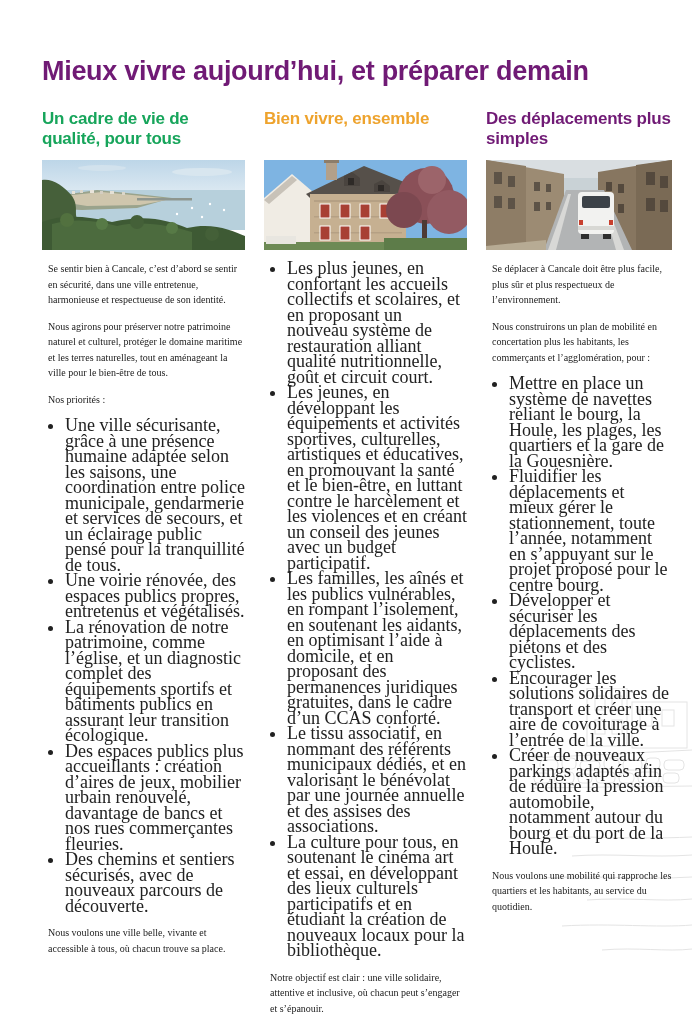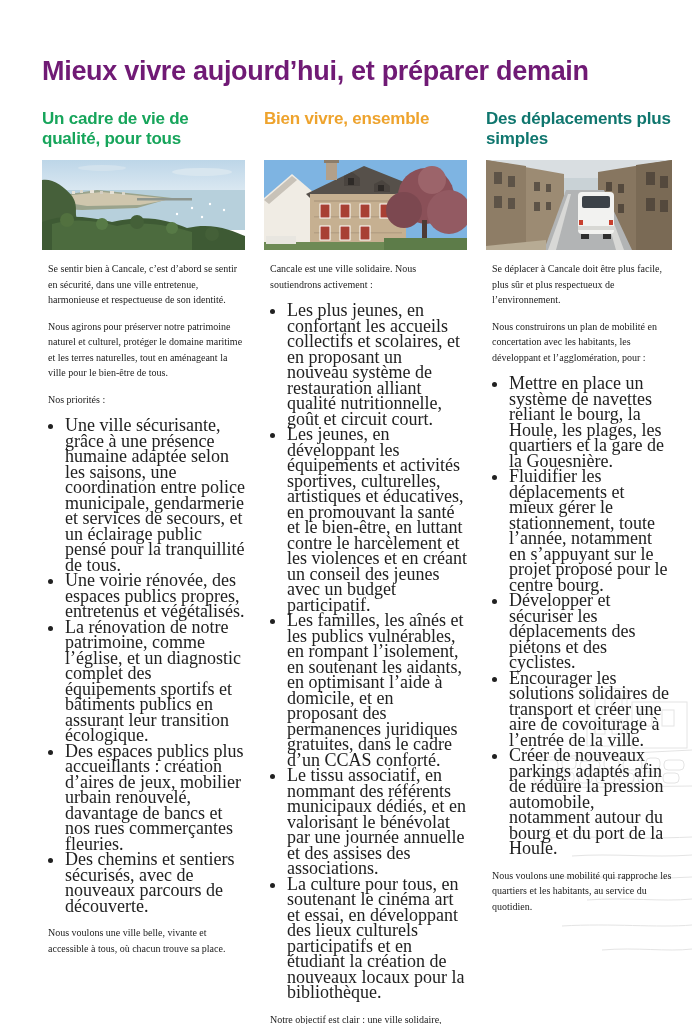--- a/index.html
+++ b/index.html
@@ -201,36 +201,33 @@
           <circle cx="140" cy="50" r="18" fill="#7c4850"></circle>
           <circle cx="185" cy="52" r="22" fill="#935a62"></circle>
           <circle cx="168" cy="20" r="14" fill="#9c646a"></circle>
           <rect x="158" y="60" width="5" height="22" fill="#4d3a34"></rect>
           <rect x="120" y="78" width="83" height="12" fill="#5d7c49"></rect>
           <rect x="0" y="82" width="120" height="8" fill="#6d8a55"></rect>
           <rect x="2" y="76" width="30" height="8" fill="#e8e6e0"></rect>
         </svg>
       </div>
       <div class="col-body">
-        <div>
-            <p>Cancale est une ville solidaire. Nous soutiendrons activement :</p>
-          </div>
         <ul>
             <li>Les plus jeunes, en confortant les accueils collectifs et scolaires, et en proposant un nouveau système de restauration alliant qualité nutritionnelle, goût et circuit court.</li>
             <li>Les jeunes, en développant les équipements et activités sportives, culturelles, artistiques et éducatives, en promouvant la santé et le bien-être, en luttant contre le harcèlement et les violences et en créant un conseil des jeunes avec un budget participatif.</li>
             <li>Les familles, les aînés et les publics vulnérables, en rompant l’isolement, en soutenant les aidants, en optimisant l’aide à domicile, et en proposant des permanences juridiques gratuites, dans le cadre d’un CCAS conforté.</li>
             <li>Le tissu associatif, en nommant des référents municipaux dédiés, et en valorisant le bénévolat par une journée annuelle et des assises des associations.</li>
             <li>La culture pour tous, en soutenant le cinéma art et essai, en développant des lieux culturels participatifs et en étudiant la création de nouveaux locaux pour la bibliothèque.</li>
           </ul>
         <p class="conclusion">Notre objectif est clair : une ville solidaire, attentive et inclusive, où chacun peut s’engager et s’épanouir.</p>
       </div>
     </section>
 
     <section>
-      <h2 class="col-heading" style="color: #0f766e;">Des déplacements plus simples</h2>
+      <h2 class="col-heading" style="color: #701a75;">Des déplacements plus simples</h2>
       <div class="photo">
         <svg viewBox="0 0 186 90" preserveAspectRatio="none">
           <rect x="0" y="0" width="186" height="90" fill="#d9dee1"></rect>
           <rect x="72" y="18" width="50" height="16" fill="#c9d2d6"></rect>
           <polygon points="0,0 78,14 78,90 0,90" fill="#9c8b73"></polygon>
           <polygon points="0,0 40,6 40,90 0,90" fill="#8e7d66"></polygon>
           <g fill="#5d5347">
             <rect x="8" y="12" width="8" height="12"></rect>
               <rect x="22" y="16" width="7" height="11"></rect>
               <rect x="8" y="36" width="8" height="12"></rect>
@@ -264,21 +261,21 @@
             <rect x="93" y="60" width="4" height="5" fill="#c8402e"></rect>
               <rect x="123" y="60" width="4" height="5" fill="#c8402e"></rect>
           </g>
           <polygon points="18,78 58,82 58,90 12,90" fill="#a39asm" opacity="0"></polygon>
           <polygon points="0,86 60,80 60,90 0,90" fill="#b7ab94"></polygon>
         </svg>
       </div>
       <div class="col-body">
         <div>
             <p>Se déplacer à Cancale doit être plus facile, plus sûr et plus respectueux de l’environnement.</p>
-            <p>Nous construirons un plan de mobilité en concertation avec les habitants, les développant et l’agglomération, pour :</p>
+            <p>Nous construirons un plan de mobilité en concertation plus les habitants, les commerçants et l’agglomération, pour :</p>
           </div>
         <ul>
             <li>Mettre en place un système de navettes reliant le bourg, la Houle, les plages, les quartiers et la gare de la Gouesnière.</li>
             <li>Fluidifier les déplacements et mieux gérer le stationnement, toute l’année, notamment en s’appuyant sur le projet proposé pour le centre bourg.</li>
             <li>Développer et sécuriser les déplacements des piétons et des cyclistes.</li>
             <li>Encourager les solutions solidaires de transport et créer une aire de covoiturage à l’entrée de la ville.</li>
             <li>Créer de nouveaux parkings adaptés afin de réduire la pression automobile, notamment autour du bourg et du port de la Houle.</li>
           </ul>
         <p class="conclusion">Nous voulons une mobilité qui rapproche les quartiers et les habitants, au service du quotidien.</p>
       </div>

